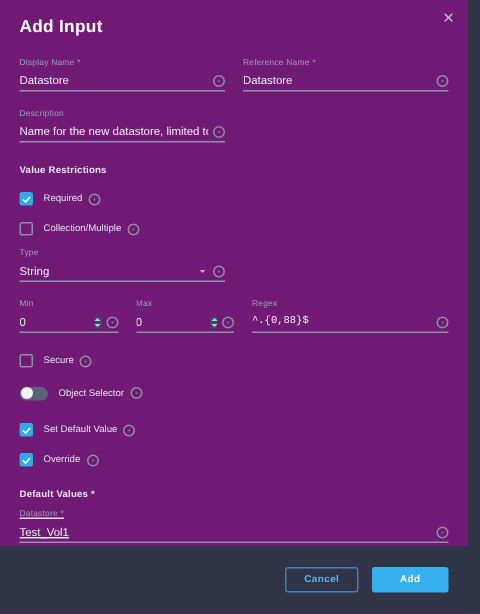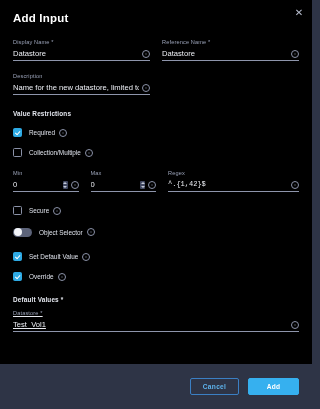--- a/index.html
+++ b/index.html
@@ -14,21 +14,21 @@
     font-family: "Liberation Sans", sans-serif;
     color: #e8eaf0;
     -webkit-font-smoothing: antialiased;
   }
 
   .dialog {
     position: relative;
     width: 312px;
     height: 409px;
     box-sizing: border-box;
-    background: #000000;
+    background: #701a75;
     display: flex;
     flex-direction: column;
   }
 
   
   .header {
     position: relative;
     padding: 11px 12px 6px 13px;
     flex: none;
   }
@@ -344,20 +344,31 @@
       <span class="check-label">Required</span>
       <span class="help-icon"></span>
     </div>
 
     <div class="check-row">
       <span class="checkbox off"></span>
       <span class="check-label">Collection/Multiple</span>
       <span class="help-icon"></span>
     </div>
 
+    <div class="row">
+      <div class="col field">
+        <div class="field-label">Type</div>
+        <div class="field-input-wrap">
+          <div class="field-value">String</div>
+          <span class="caret-icon"></span>
+          <span class="help-icon"></span>
+        </div>
+      </div>
+      <div class="col"></div>
+    </div>
 
     <div class="gap-sm"></div>
 
     <div class="row">
       <div class="col field">
         <div class="field-label">Min</div>
         <div class="field-input-wrap">
           <div class="field-value">0</div>
           <span class="spinner-icon">
               <i class="up"></i>
@@ -373,21 +384,21 @@
           <span class="spinner-icon">
               <i class="up"></i>
               <i class="down"></i>
             </span>
           <span class="help-icon"></span>
         </div>
       </div>
       <div class="col-wide field">
         <div class="field-label">Regex</div>
         <div class="field-input-wrap">
-          <div class="field-value mono">^.{1,42}$</div>
+          <div class="field-value mono">^.{0,88}$</div>
           <span class="help-icon"></span>
         </div>
       </div>
     </div>
 
     <div class="check-row" style="margin-top:13px;">
       <span class="checkbox off"></span>
       <span class="check-label">Secure</span>
       <span class="help-icon"></span>
     </div>

